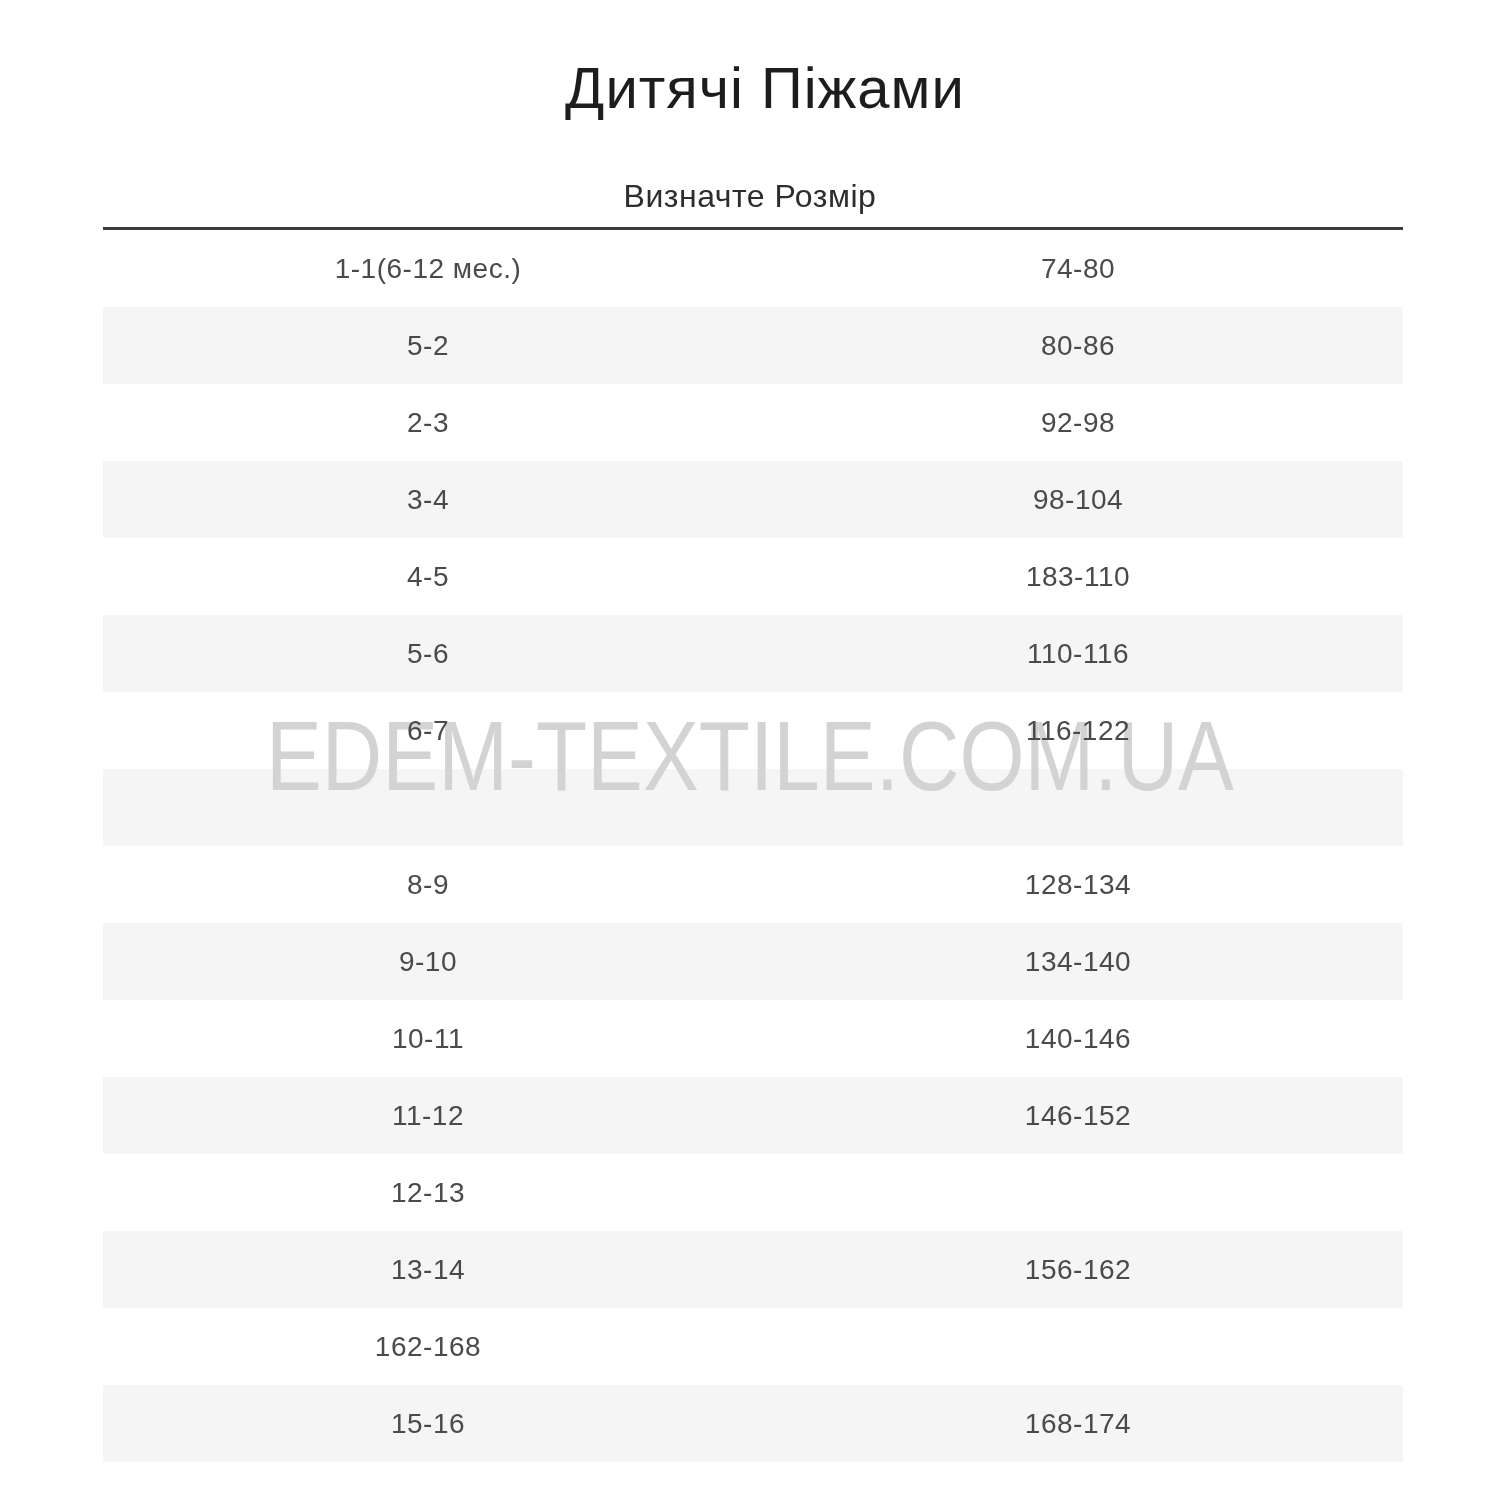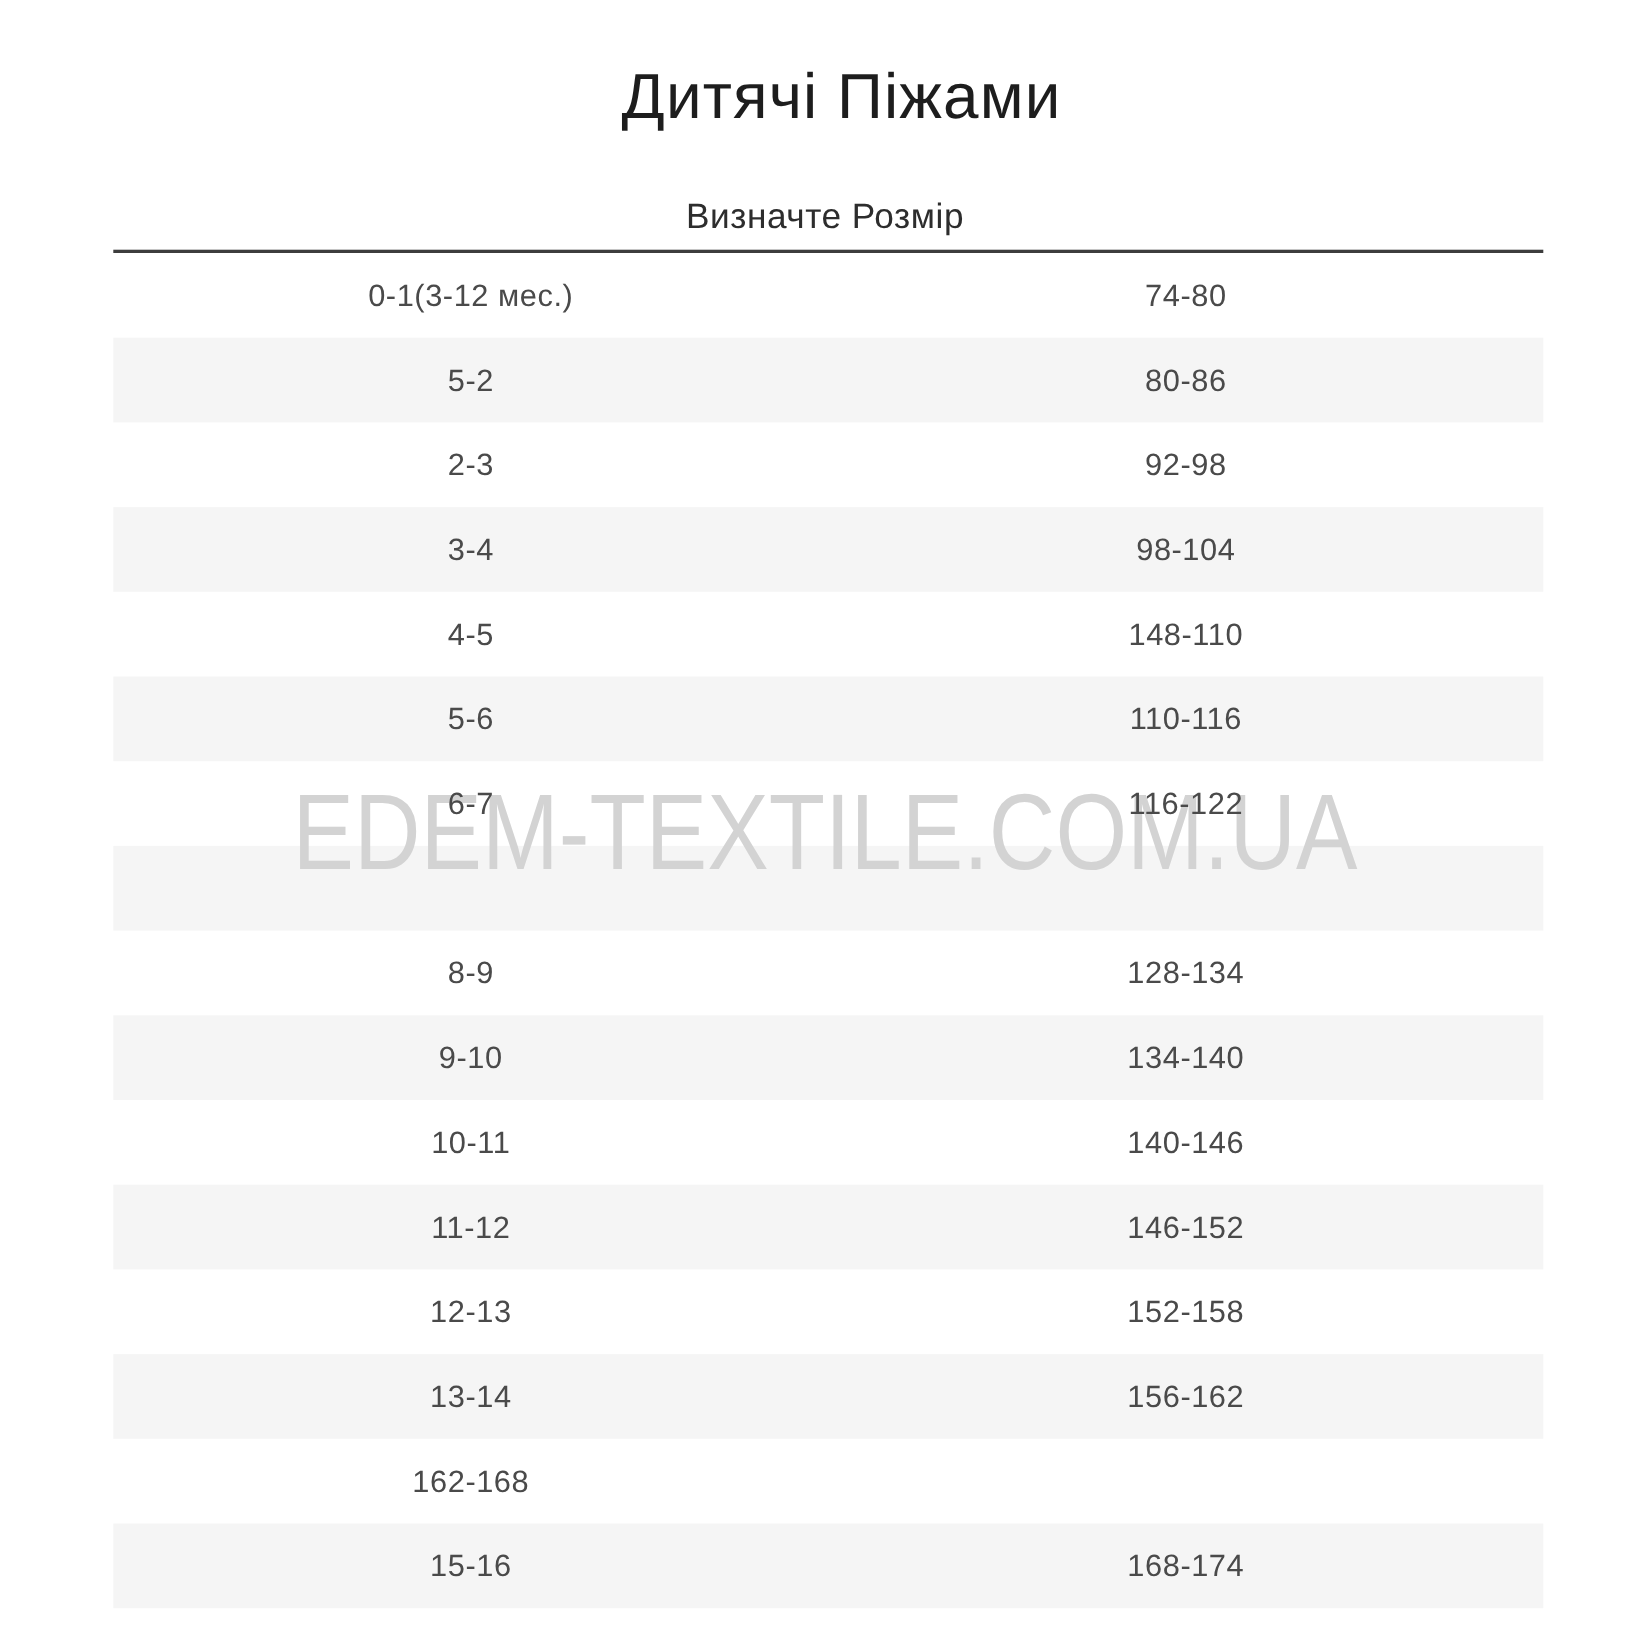--- a/index.html
+++ b/index.html
@@ -81,21 +81,21 @@
 </style>
 </head>
 <body>
 
 <h1 class="page-title">Дитячі Піжами</h1>
 <h2 class="page-subtitle">Визначте Розмір</h2>
 
 <div class="size-table">
   <div class="size-row">
     <div class="size-cell">
-        <span>0-1(3-12 мес.)</span>
+        <span>1-1(6-12 мес.)</span>
       </div>
     <div class="size-cell">
         <span>74-80</span>
       </div>
   </div>
   <div class="size-row">
     <div class="size-cell">
         <span>5-2</span>
       </div>
     <div class="size-cell">
@@ -116,21 +116,21 @@
       </div>
     <div class="size-cell">
         <span>98-104</span>
       </div>
   </div>
   <div class="size-row">
     <div class="size-cell">
         <span>4-5</span>
       </div>
     <div class="size-cell">
-        <span>148-110</span>
+        <span>183-110</span>
       </div>
   </div>
   <div class="size-row">
     <div class="size-cell">
         <span>5-6</span>
       </div>
     <div class="size-cell">
         <span>110-116</span>
       </div>
   </div>
@@ -172,23 +172,20 @@
     <div class="size-cell">
         <span>11-12</span>
       </div>
     <div class="size-cell">
         <span>146-152</span>
       </div>
   </div>
   <div class="size-row">
     <div class="size-cell">
         <span>12-13</span>
-      </div>
-    <div class="size-cell">
-        <span>152-158</span>
       </div>
   </div>
   <div class="size-row">
     <div class="size-cell">
         <span>13-14</span>
       </div>
     <div class="size-cell">
         <span>156-162</span>
       </div>
   </div>

